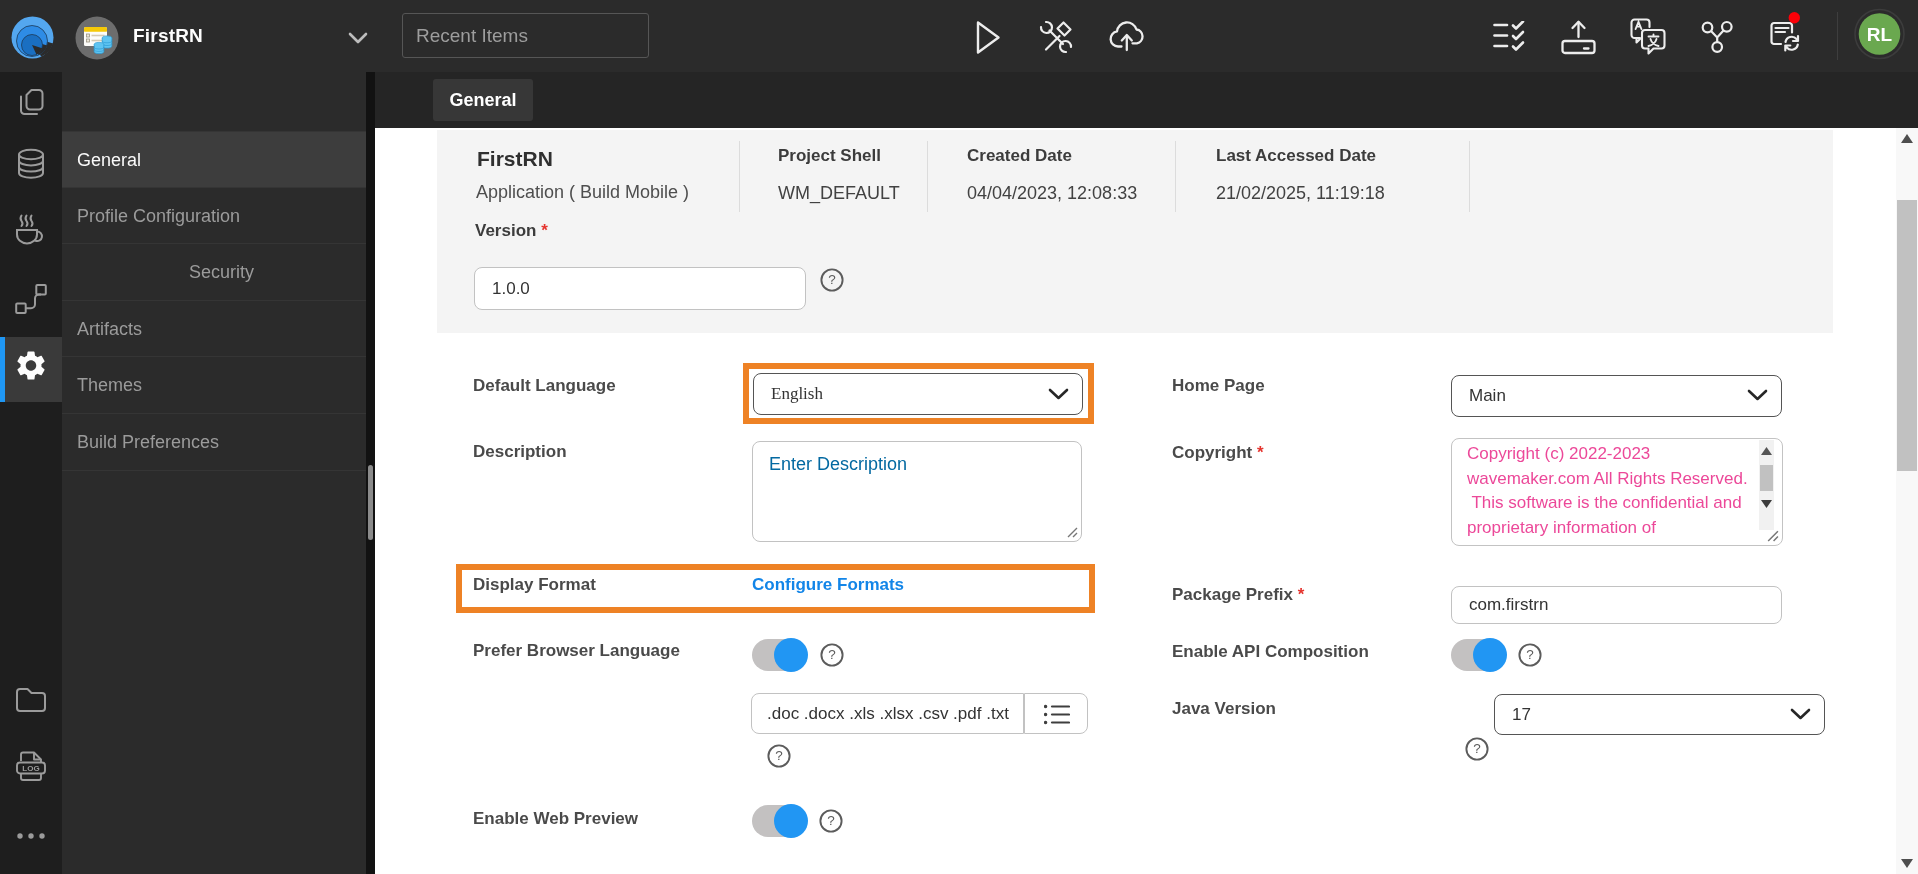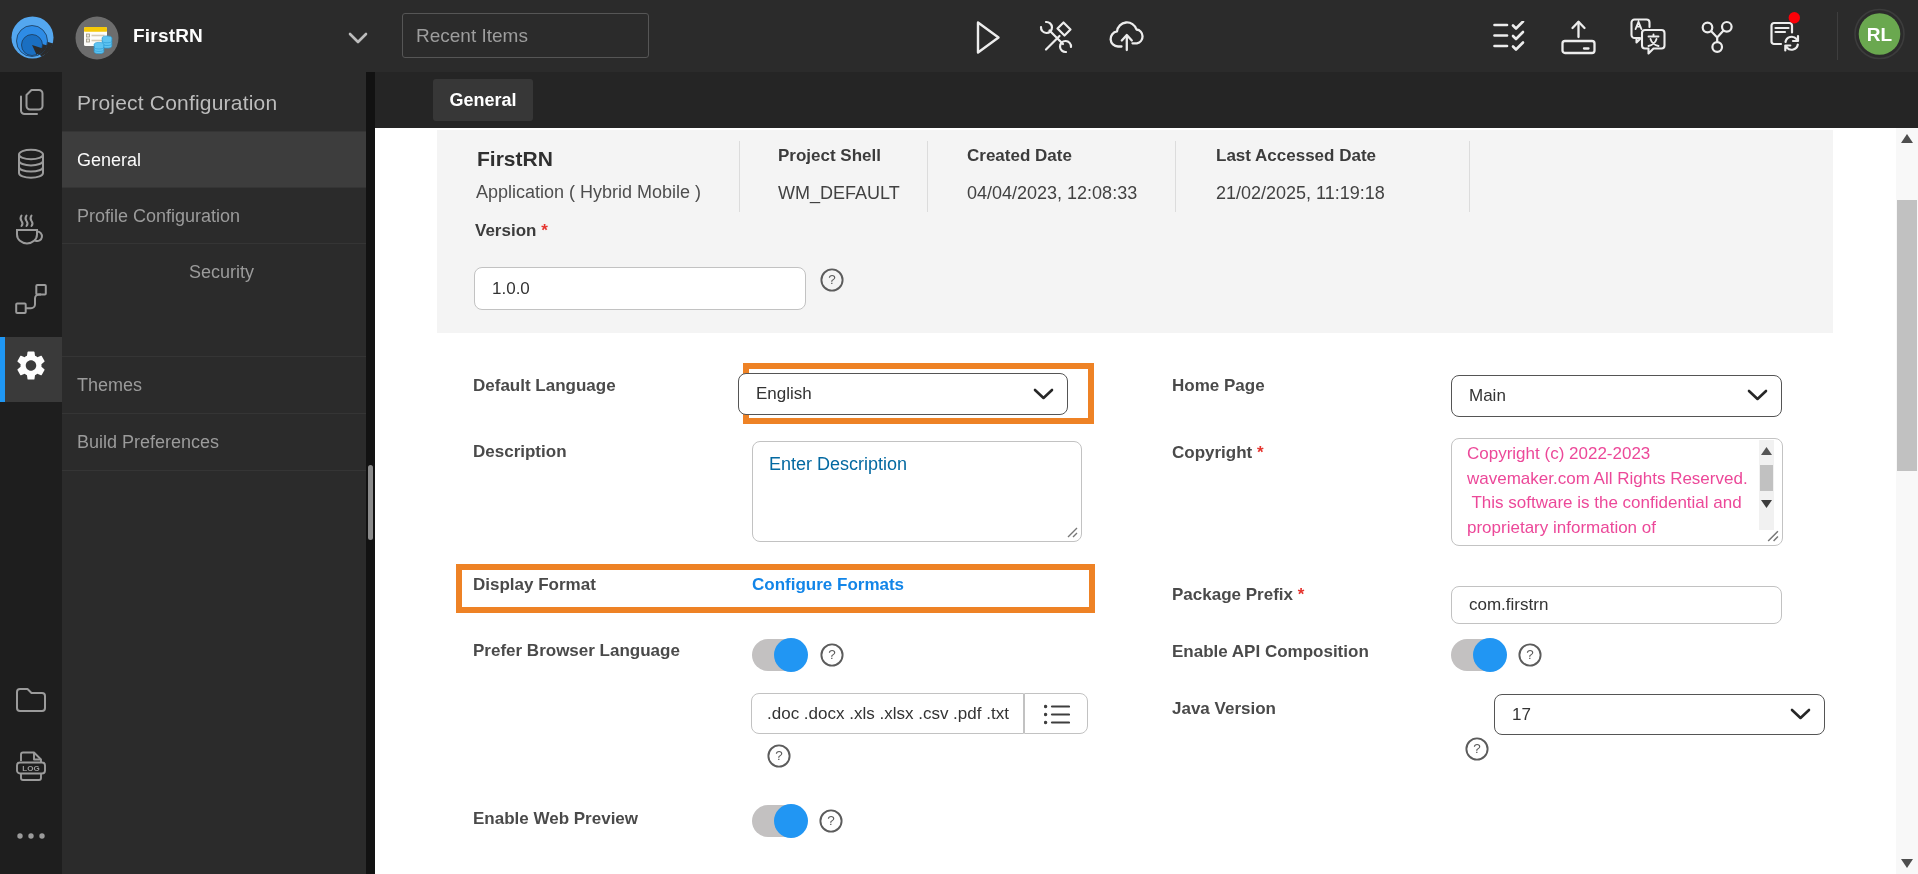--- a/index.html
+++ b/index.html
@@ -229,38 +229,38 @@
 
     <svg class="sicon" style="top:759px;" width="30" height="10" viewBox="0 0 30 10">
       <g fill="#9b9b9b">
           <circle cx="4" cy="5" r="2.7"></circle>
           <circle cx="15" cy="5" r="2.7"></circle>
           <circle cx="26" cy="5" r="2.7"></circle>
         </g>
     </svg>
   </div>
   <div id="menu" class="abs">
-    <div id="menuhdr">Project Configuration</div>
     <div class="mitem active" style="top:59px;">General</div>
     <div class="mitem" style="top:115px;">Profile Configuration</div>
     <div class="mitem" style="top:171px;text-align:center;">Security</div>
+    <div class="mitem" style="top:228px;">Artifacts</div>
     <div class="mitem" style="top:284px;">Themes</div>
     <div class="mitem" style="top:341px;">Build Preferences</div>
     <div style="position:absolute;left:0;top:398px;width:304px;height:1px;background:#353535;"></div>
   </div>
   <div id="scrollstrip" class="abs"></div>
   <div id="menusb" class="abs"></div>
   <div id="tabbar" class="abs">
       <div id="tab1">General</div>
     </div>
 
   <div id="content" class="abs">
     <div id="gpanel">
       <div style="position:absolute;left:40px;top:17px;font-size:21px;font-weight:bold;color:#303030;">FirstRN</div>
-      <div style="position:absolute;left:39px;top:52px;font-size:18px;color:#4e4e4e;">Application ( Hybrid Mobile )</div>
+      <div style="position:absolute;left:39px;top:52px;font-size:18px;color:#4e4e4e;">Application ( Build Mobile )</div>
       <div class="vsep" style="left:302px;"></div>
       <div class="vsep" style="left:490px;"></div>
       <div class="vsep" style="left:738px;"></div>
       <div class="vsep" style="left:1032px;"></div>
       <div class="hlabel" style="left:341px;">Project Shell</div>
       <div class="hvalue" style="left:341px;">WM_DEFAULT</div>
       <div class="hlabel" style="left:530px;">Created Date</div>
       <div class="hvalue" style="left:530px;">04/04/2023, 12:08:33</div>
       <div class="hlabel" style="left:779px;">Last Accessed Date</div>
       <div class="hvalue" style="left:779px;">21/02/2025, 11:19:18</div>
@@ -269,21 +269,21 @@
           <div class="selecttext">1.0.0</div>
         </div>
       <svg class="help" style="left:383px;top:138px;" viewBox="0 0 24 24">
           <circle cx="12" cy="12" r="10.6" fill="none" stroke="#5c5c5c" stroke-width="1.9"></circle>
           <text x="12" y="16.4" font-size="13.5" fill="#5c5c5c" text-anchor="middle" font-family="Liberation Sans">?</text>
         </svg>
     </div>
 
     <div class="orange" style="left:368px;top:235px;width:351px;height:61px;"></div>
     <div class="flabel" style="left:98px;top:248px;">Default Language</div>
-    <div class="select" style="left:363px;top:245px;width:330px;height:42px;">
+    <div class="select" style="left:378px;top:245px;width:330px;height:42px;font-family:Liberation Serif, serif;">
         <div class="selecttext">English</div>
       <svg style="position:absolute;right:13px;top:14px;" width="21" height="13" viewBox="0 0 21 13">
           <path d="M2 2 L10.5 10 L19 2" fill="none" stroke="#272727" stroke-width="2.6" stroke-linecap="round" stroke-linejoin="round"></path>
         </svg>
     </div>
     <div class="flabel" style="left:797px;top:248px;">Home Page</div>
     <div class="select" style="left:1076px;top:247px;width:331px;height:42px;">
         <div class="selecttext">Main</div>
       <svg style="position:absolute;right:13px;top:13px;" width="21" height="13" viewBox="0 0 21 13">
           <path d="M2 2 L10.5 10 L19 2" fill="none" stroke="#272727" stroke-width="2.6" stroke-linecap="round" stroke-linejoin="round"></path>

